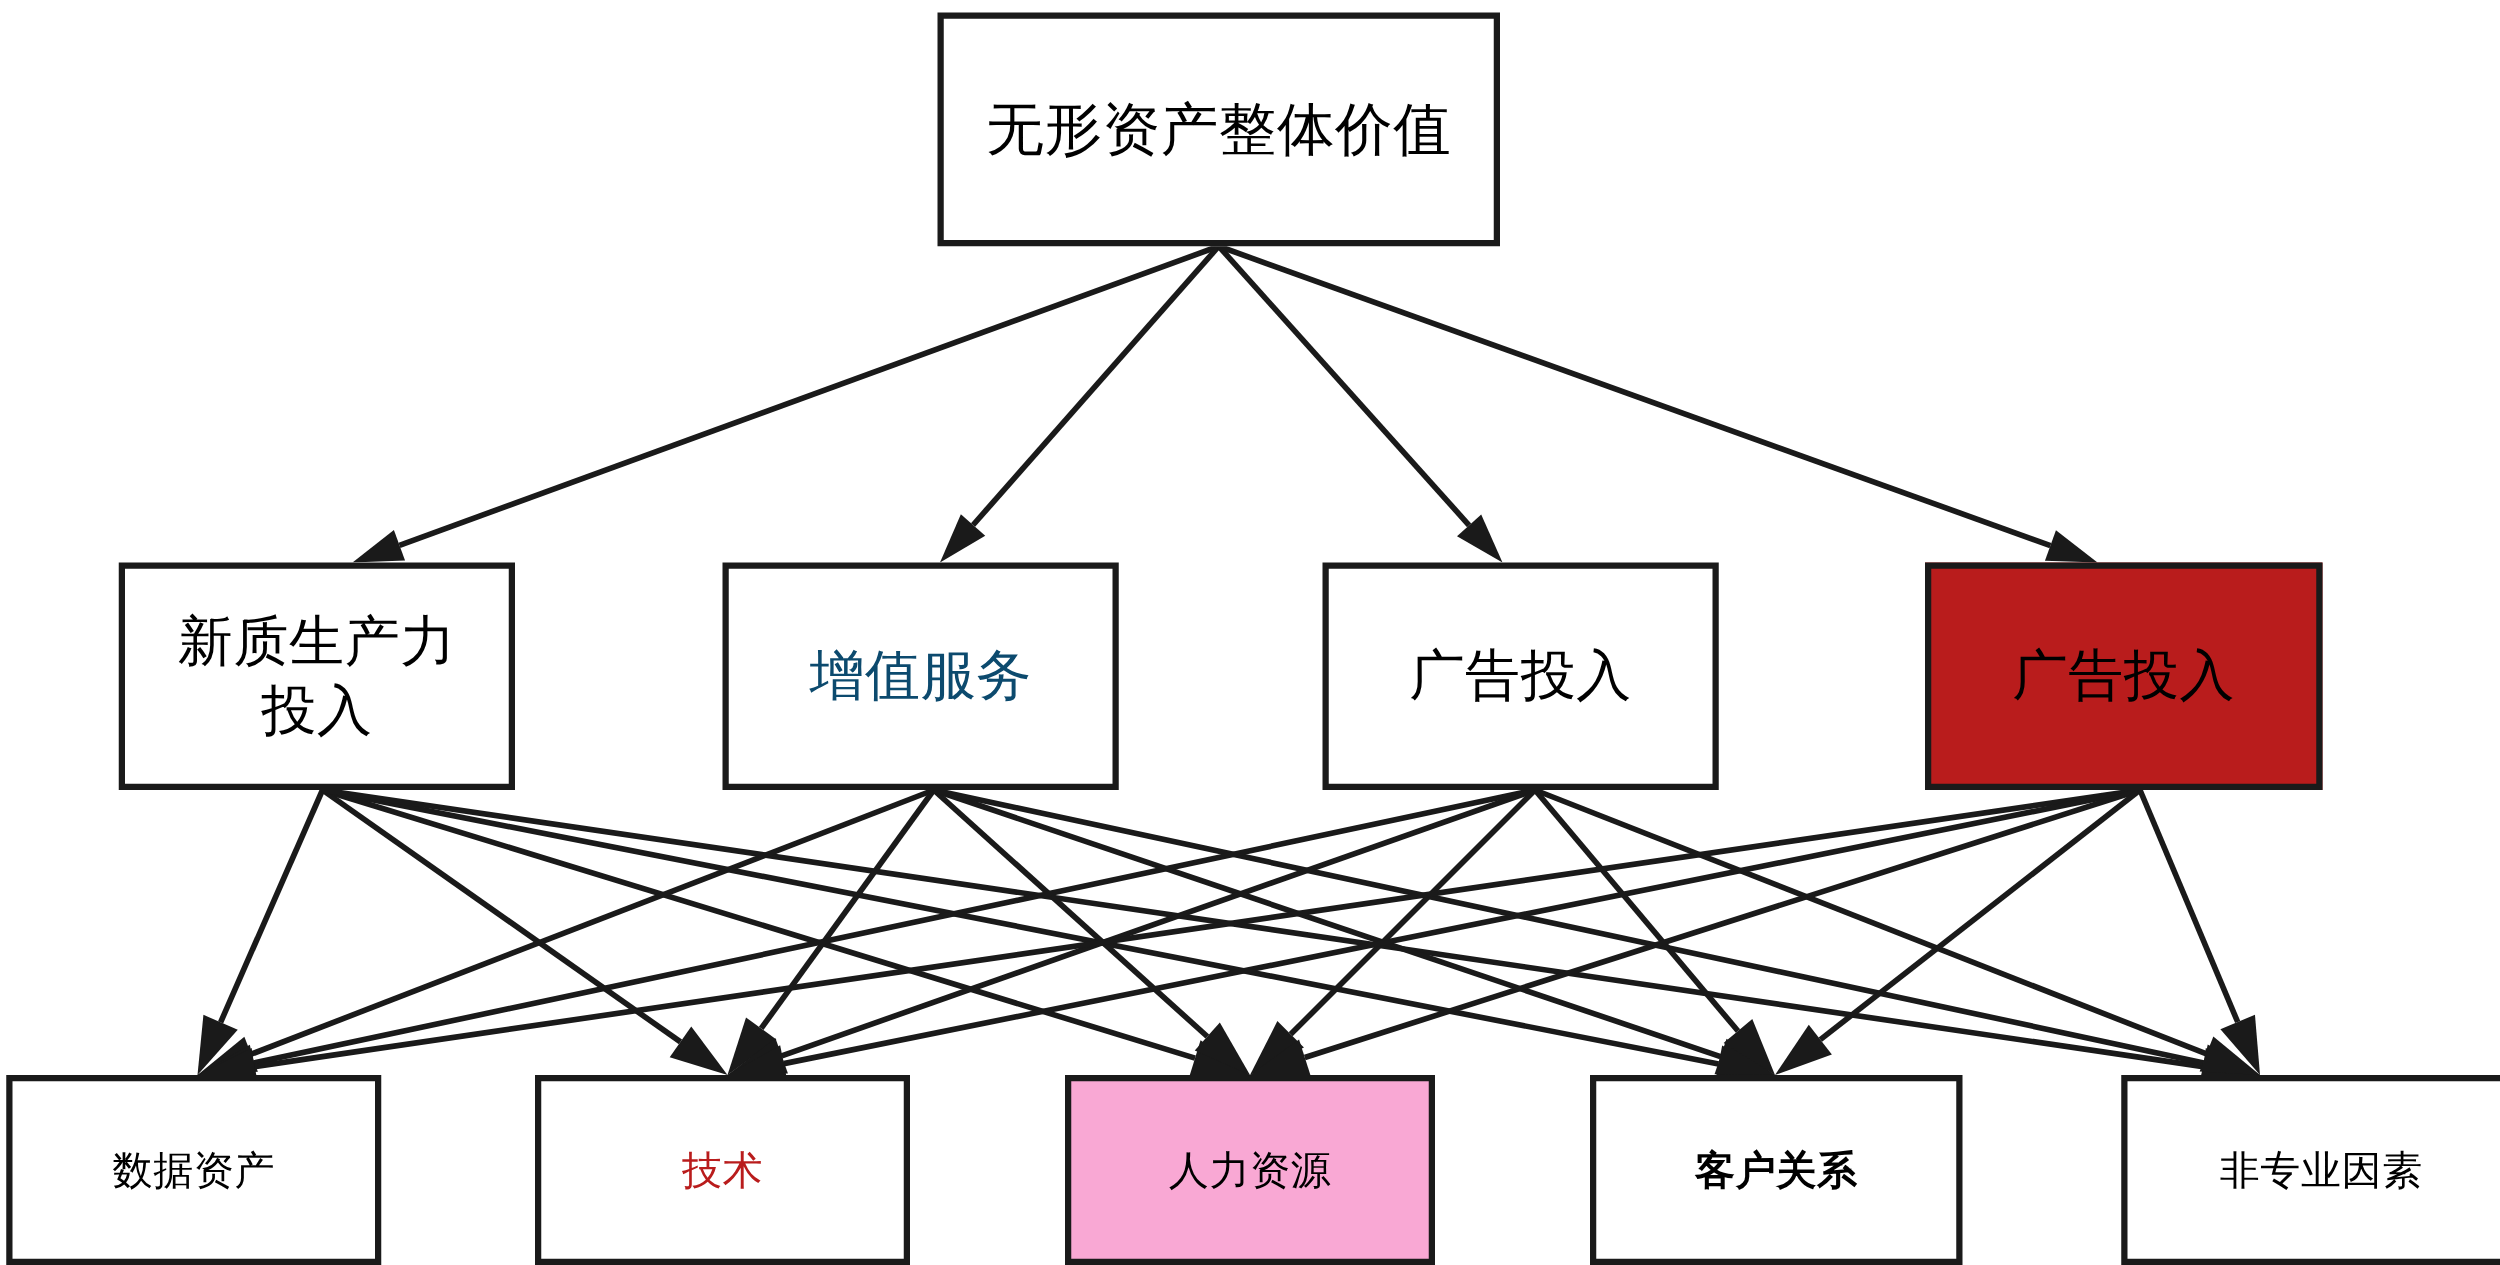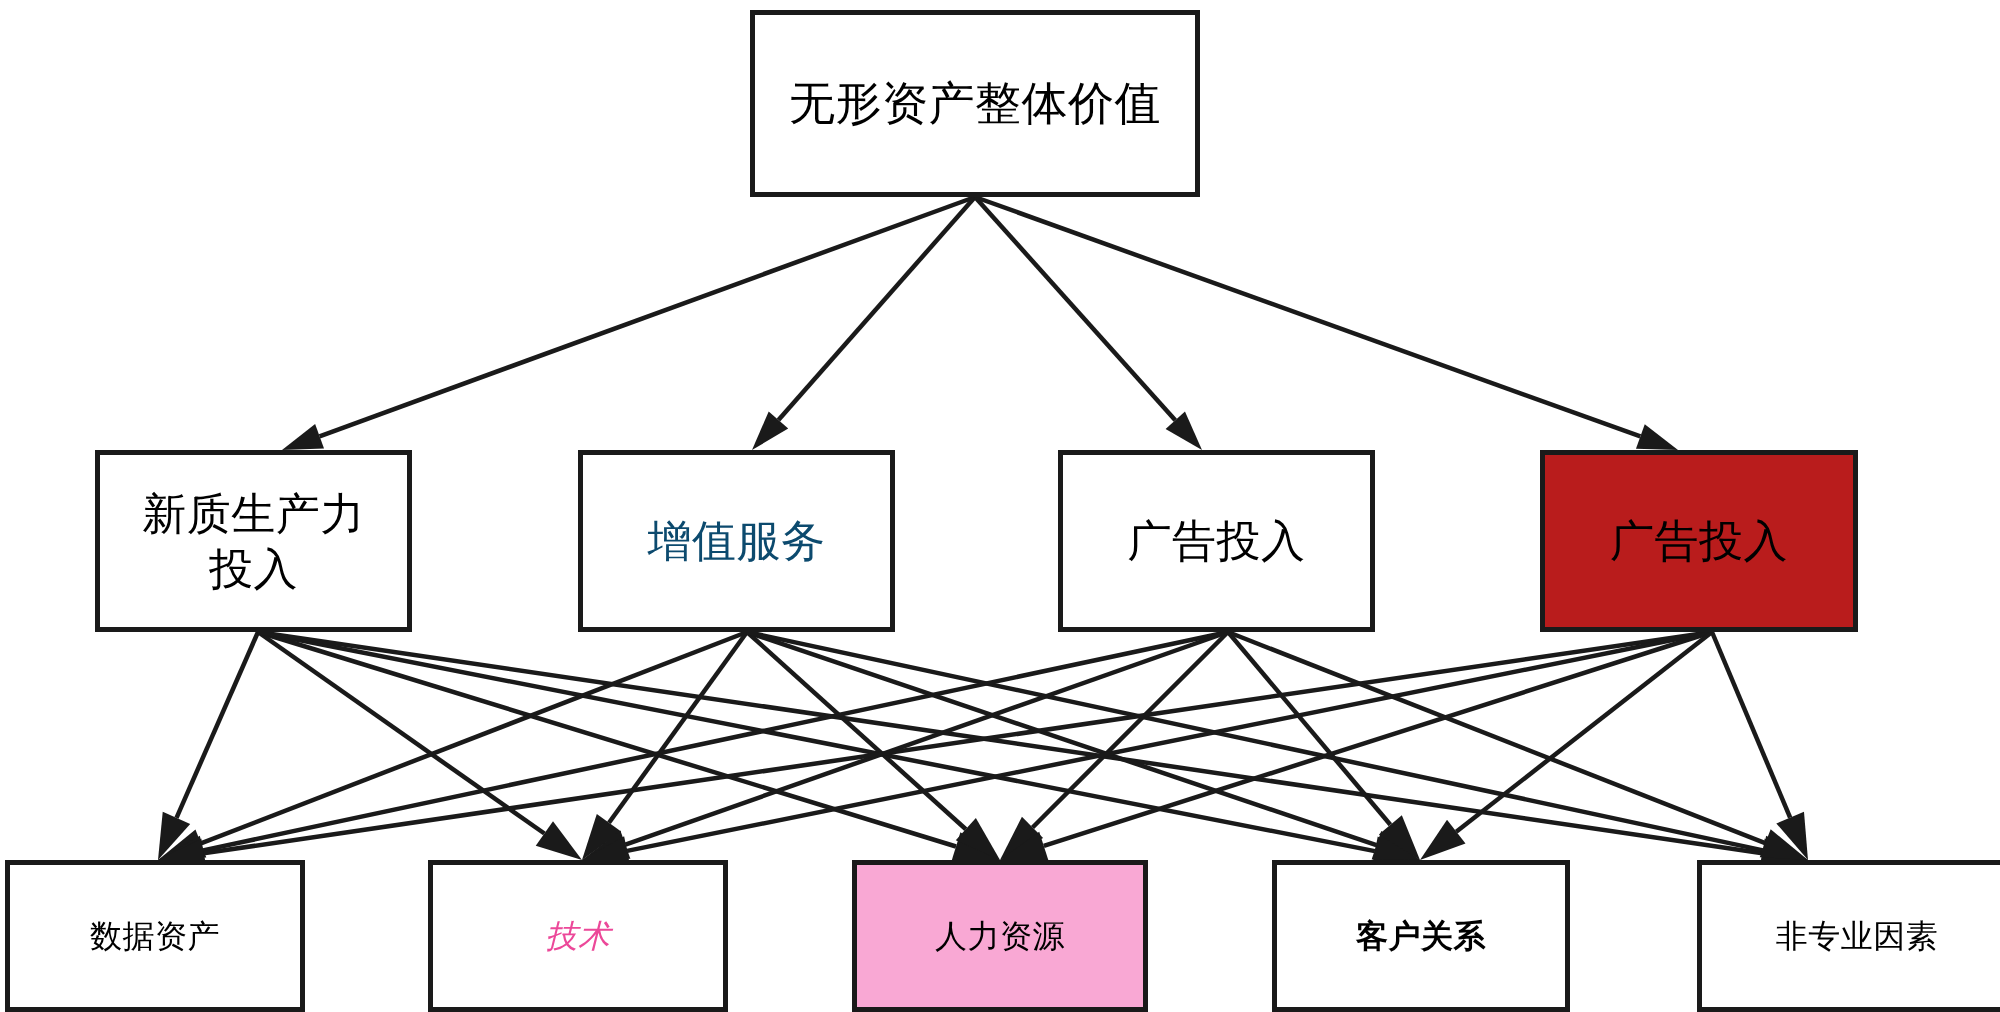--- a/index.html
+++ b/index.html
@@ -162,21 +162,21 @@
       <div class="node-box lvl-mid" style="left: 1058px; top: 450px; width: 317px; height: 182px; border-color: rgb(26, 26, 26); background: rgb(255, 255, 255);">
         <div class="node-label" style="color: rgb(0, 0, 0);">广告投入</div>
       </div>
       <div class="node-box lvl-mid" style="left: 1540px; top: 450px; width: 318px; height: 182px; border-color: rgb(26, 26, 26); background: #b91c1c;">
         <div class="node-label" style="color: rgb(0, 0, 0);">广告投入</div>
       </div>
       <div class="node-box lvl-leaf" style="left: 5px; top: 860px; width: 300px; height: 152px; border-color: rgb(26, 26, 26); background: rgb(255, 255, 255);">
         <div class="node-label" style="color: rgb(0, 0, 0);">数据资产</div>
       </div>
       <div class="node-box lvl-leaf" style="left: 428px; top: 860px; width: 300px; height: 152px; border-color: rgb(26, 26, 26); background: rgb(255, 255, 255);">
-        <div class="node-label" style="color: #ec4899; font-style: italic;">技术</div>
+        <div class="node-label" style="color: #b91c1c;">技术</div>
       </div>
       <div class="node-box lvl-leaf" style="left: 852px; top: 860px; width: 296px; height: 152px; border-color: rgb(26, 26, 26); background: #f9a8d4;">
         <div class="node-label" style="color: rgb(0, 0, 0);">人力资源</div>
       </div>
       <div class="node-box lvl-leaf" style="left: 1272px; top: 860px; width: 298px; height: 152px; border-color: rgb(26, 26, 26); background: rgb(255, 255, 255); font-weight: bold;">
         <div class="node-label" style="color: rgb(0, 0, 0);">客户关系</div>
       </div>
       <div class="node-box lvl-leaf" style="left: 1697px; top: 860px; width: 320px; height: 152px; border-color: rgb(26, 26, 26); background: rgb(255, 255, 255);">
         <div class="node-label" style="color: rgb(0, 0, 0);">非专业因素</div>
       </div>

